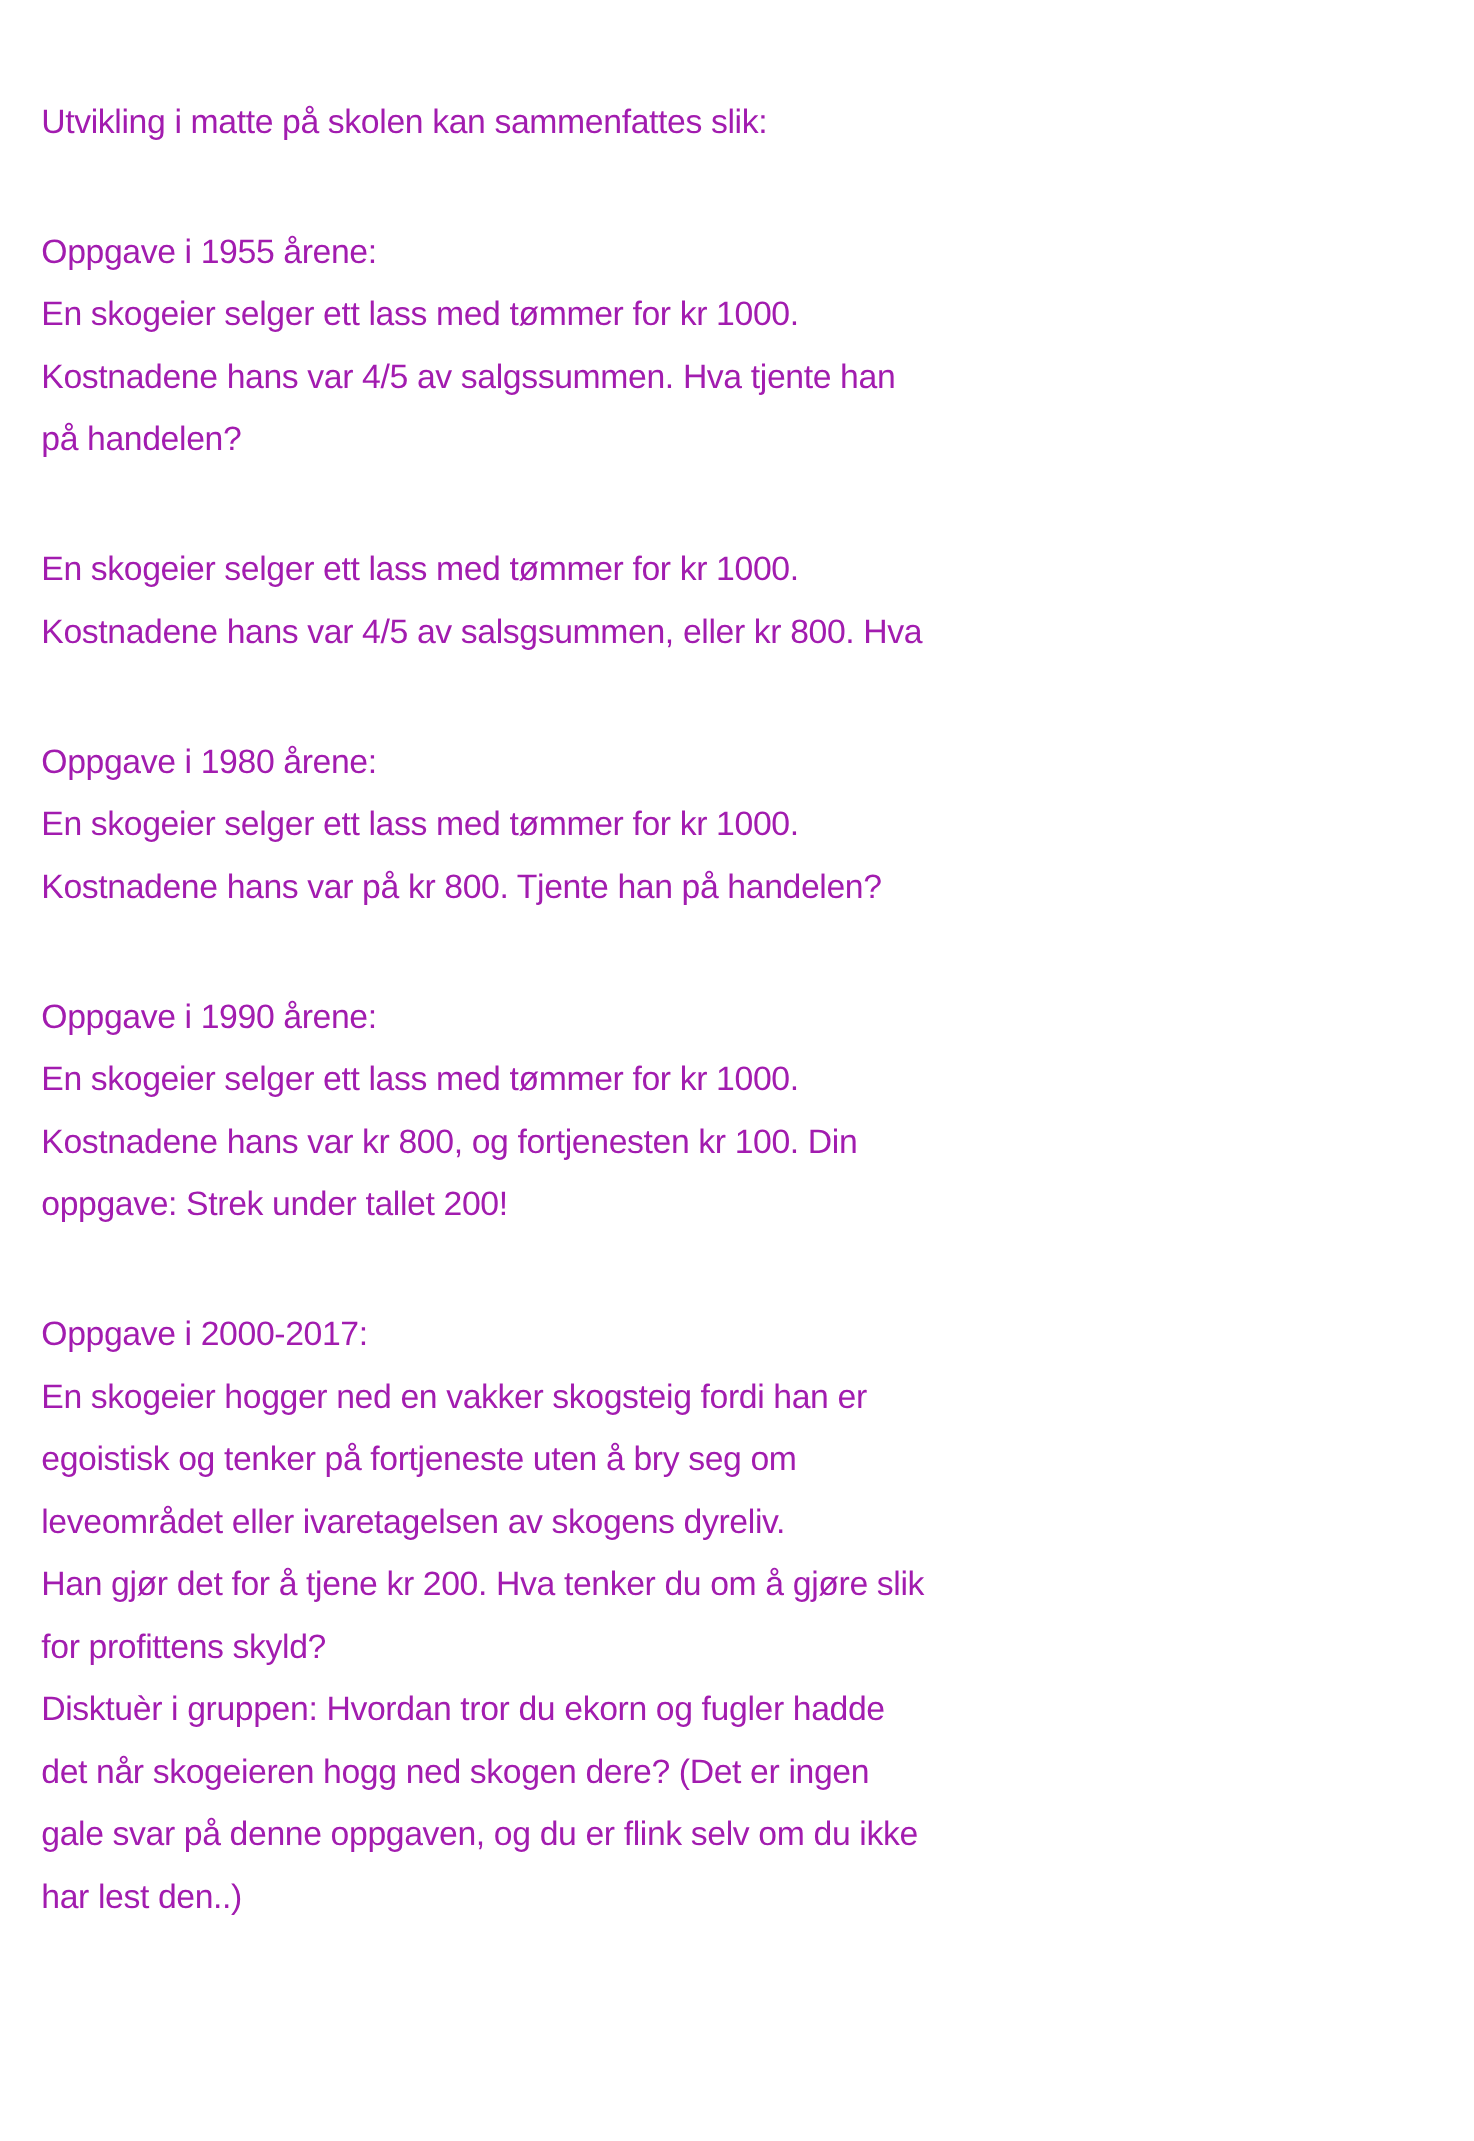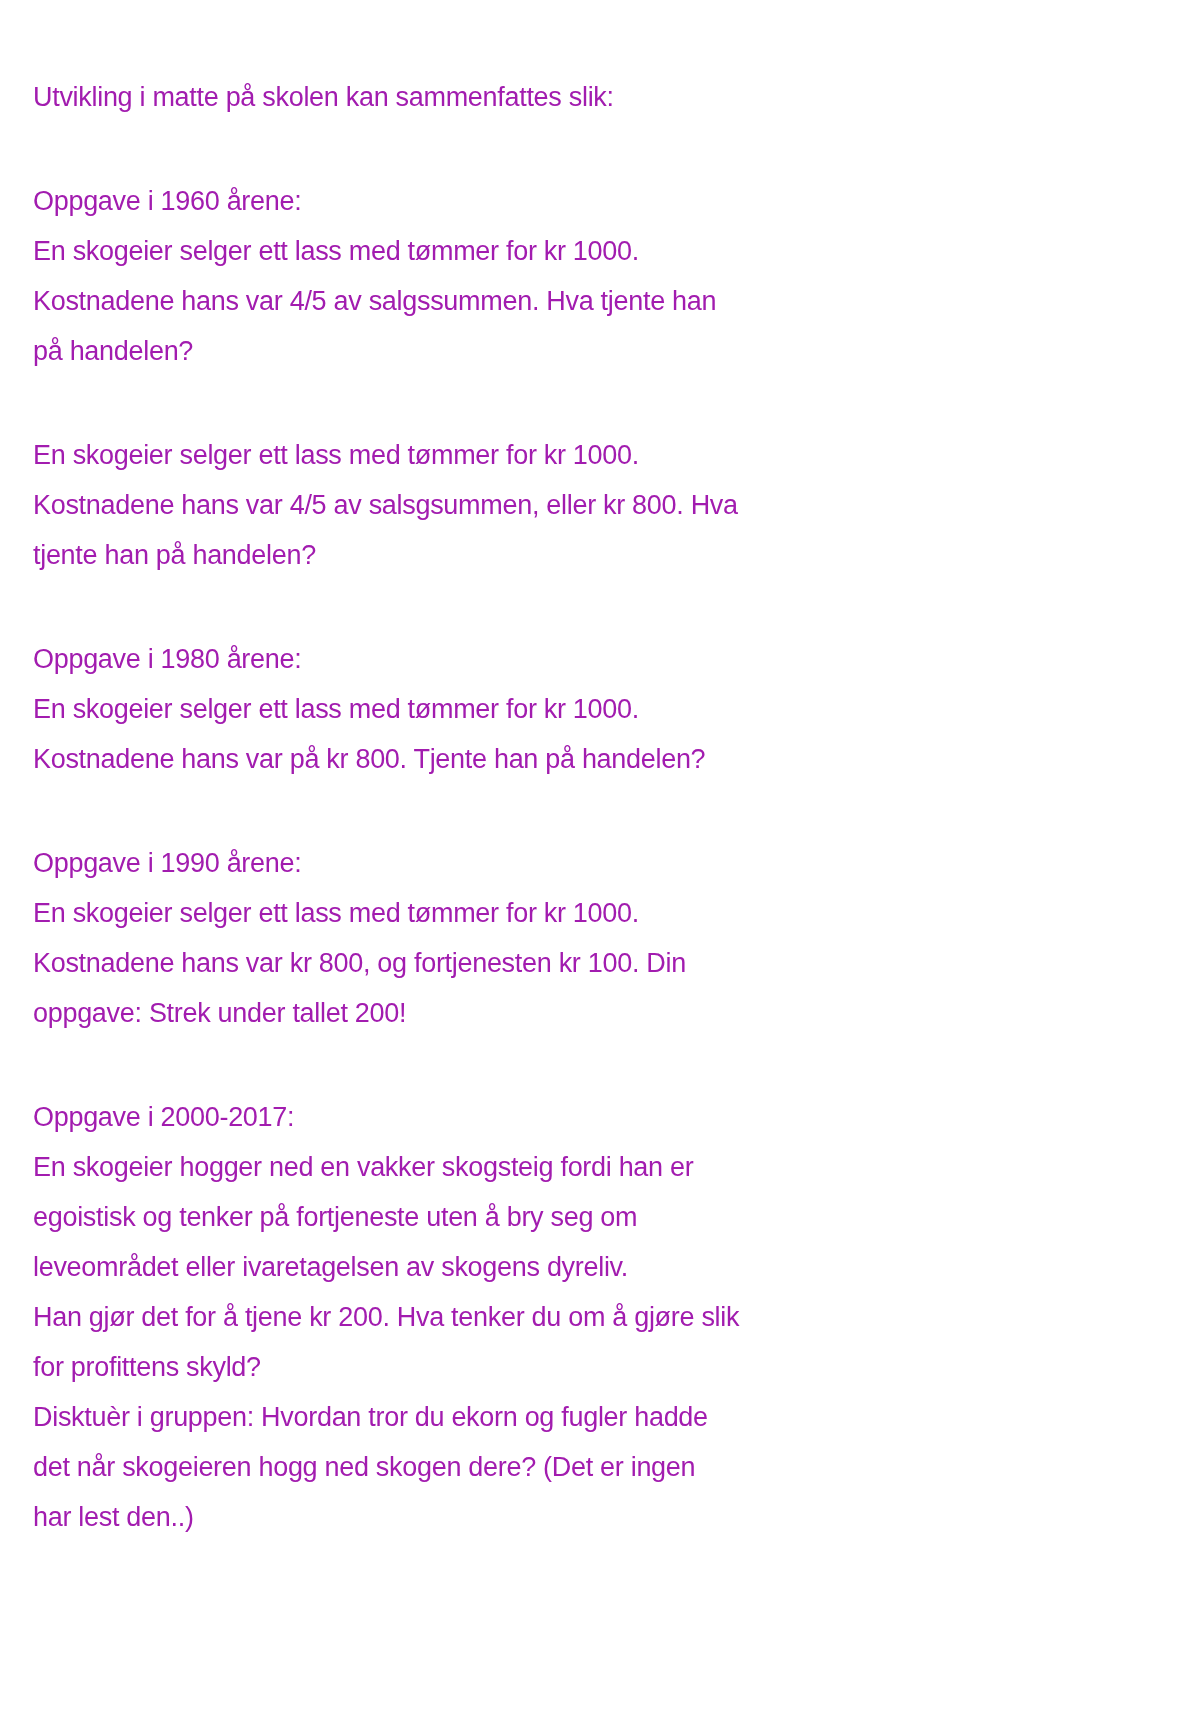--- a/index.html
+++ b/index.html
@@ -34,30 +34,29 @@
 </head>
 <body>
 
 <div class="doc">
 
   <div class="para">
     <div class="line">Utvikling i matte på skolen kan sammenfattes slik:</div>
   </div>
 
   <div class="para">
-    <div class="line">Oppgave i 1960 årene:</div>
+    <div class="line">Oppgave i 1955 årene:</div>
     <div class="line">En skogeier selger ett lass med tømmer for kr 1000.</div>
     <div class="line">Kostnadene hans var 4/5 av salgssummen. Hva tjente han</div>
     <div class="line">på handelen?</div>
   </div>
 
   <div class="para">
     <div class="line">En skogeier selger ett lass med tømmer for kr 1000.</div>
     <div class="line">Kostnadene hans var 4/5 av salsgsummen, eller kr 800. Hva</div>
-    <div class="line">tjente han på handelen?</div>
   </div>
 
   <div class="para">
     <div class="line">Oppgave i 1980 årene:</div>
     <div class="line">En skogeier selger ett lass med tømmer for kr 1000.</div>
     <div class="line">Kostnadene hans var på kr 800. Tjente han på handelen?</div>
   </div>
 
   <div class="para">
     <div class="line">Oppgave i 1990 årene:</div>
@@ -68,16 +67,17 @@
 
   <div class="para">
     <div class="line">Oppgave i 2000-2017:</div>
     <div class="line">En skogeier hogger ned en vakker skogsteig fordi han er</div>
     <div class="line">egoistisk og tenker på fortjeneste uten å bry seg om</div>
     <div class="line">leveområdet eller ivaretagelsen av skogens dyreliv.</div>
     <div class="line">Han gjør det for å tjene kr 200. Hva tenker du om å gjøre slik</div>
     <div class="line">for profittens skyld?</div>
     <div class="line">Disktuèr i gruppen: Hvordan tror du ekorn og fugler hadde</div>
     <div class="line">det når skogeieren hogg ned skogen dere? (Det er ingen</div>
+    <div class="line">gale svar på denne oppgaven, og du er flink selv om du ikke</div>
     <div class="line">har lest den..)</div>
   </div>
 
 </div>
 
 </body></html>

